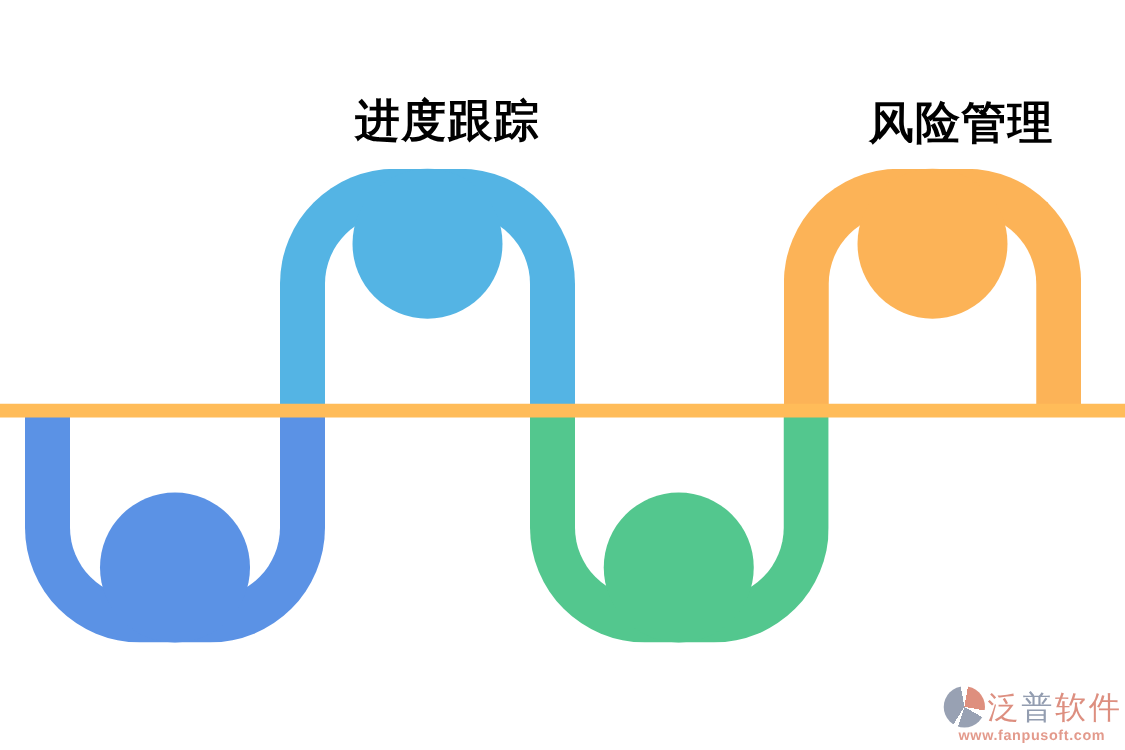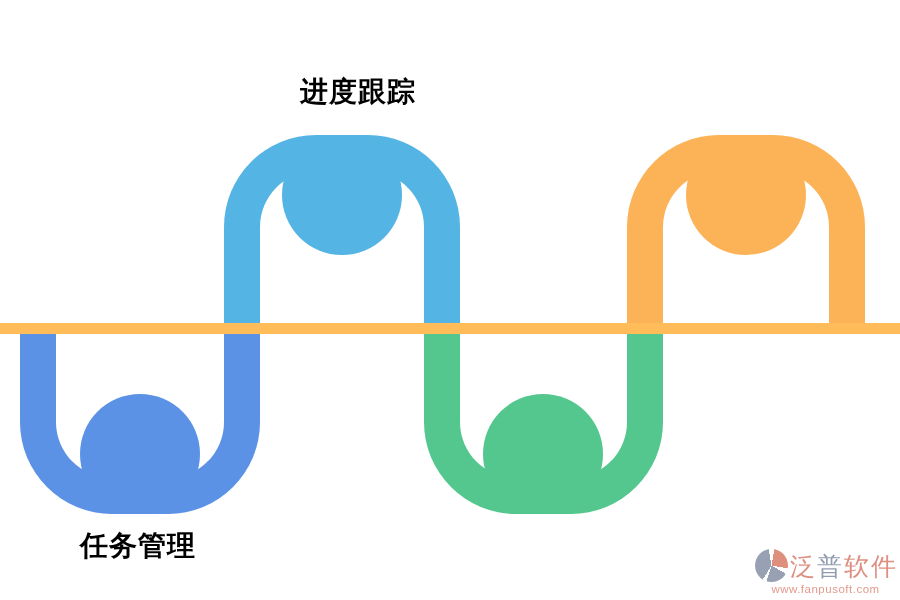--- a/index.html
+++ b/index.html
@@ -44,21 +44,21 @@
     left: 0;
     top: 323px;
     width: 900px;
     height: 11px;
     z-index: 3;
   }
   
   .node-label {
     position: absolute;
     transform: translateX(-50%);
-    font-size: 28px;
+    font-size: 36px;
     font-weight: 700;
     color: #000000;
     white-space: nowrap;
     letter-spacing: 1px;
     z-index: 4;
   }
   
   #watermark {
     position: absolute;
     right: 4px;
@@ -91,41 +91,41 @@
   .brand-char {
     font-size: 25px;
     font-weight: 500;
     line-height: 1.2;
   }
   #watermark-url {
     margin-top: 1px;
     font-size: 11.5px;
     letter-spacing: 0.5px;
     color: #e39a8c;
-    font-weight: 400;
+    font-weight: 700;
   }
 </style>
 </head>
 <body>
 
 <div id="stage">
 
   <div class="tube cup" style="left: 20px; top: 329px; width: 240px; height: 185px; border-color: rgb(91, 146, 229);"></div>
   <div class="node-circle" style="left: 80px; top: 394px; background-color: rgb(91, 146, 229);"></div>
-  <div class="node-label" style="left:138px; top:527px;">任务管理</div>
 
   <div class="tube arch" style="left: 224px; top: 135px; width: 236px; height: 194px; border-color: rgb(84, 180, 228);"></div>
   <div class="node-circle" style="left: 282px; top: 135px; background-color: rgb(84, 180, 228);"></div>
   <div class="node-label" style="left:358px; top:73px;">进度跟踪</div>
 
   <div class="tube cup" style="left: 424px; top: 329px; width: 239px; height: 185px; border-color: rgb(83, 199, 142);"></div>
   <div class="node-circle" style="left: 483px; top: 394px; background-color: rgb(83, 199, 142);"></div>
 
   <div class="tube arch" style="left: 627px; top: 135px; width: 238px; height: 194px; border-color: rgb(252, 179, 87);"></div>
   <div class="node-circle" style="left: 686px; top: 135px; background-color: rgb(252, 179, 87);"></div>
+  <div class="node-label" style="left:769px; top:74px;">风险管理</div>
 
   <div id="timeline-line" style="background-color: rgb(255, 188, 89);"></div>
 
   <div id="watermark">
     <div class="brand-row">
       <div id="brand-logo"></div>
       <span class="brand-char" style="color: rgb(221, 143, 128);">泛</span>
       <span class="brand-char" style="color: rgb(147, 157, 176);">普</span>
       <span class="brand-char" style="color: rgb(221, 143, 128);">软</span>
       <span class="brand-char" style="color: rgb(221, 143, 128);">件</span>

